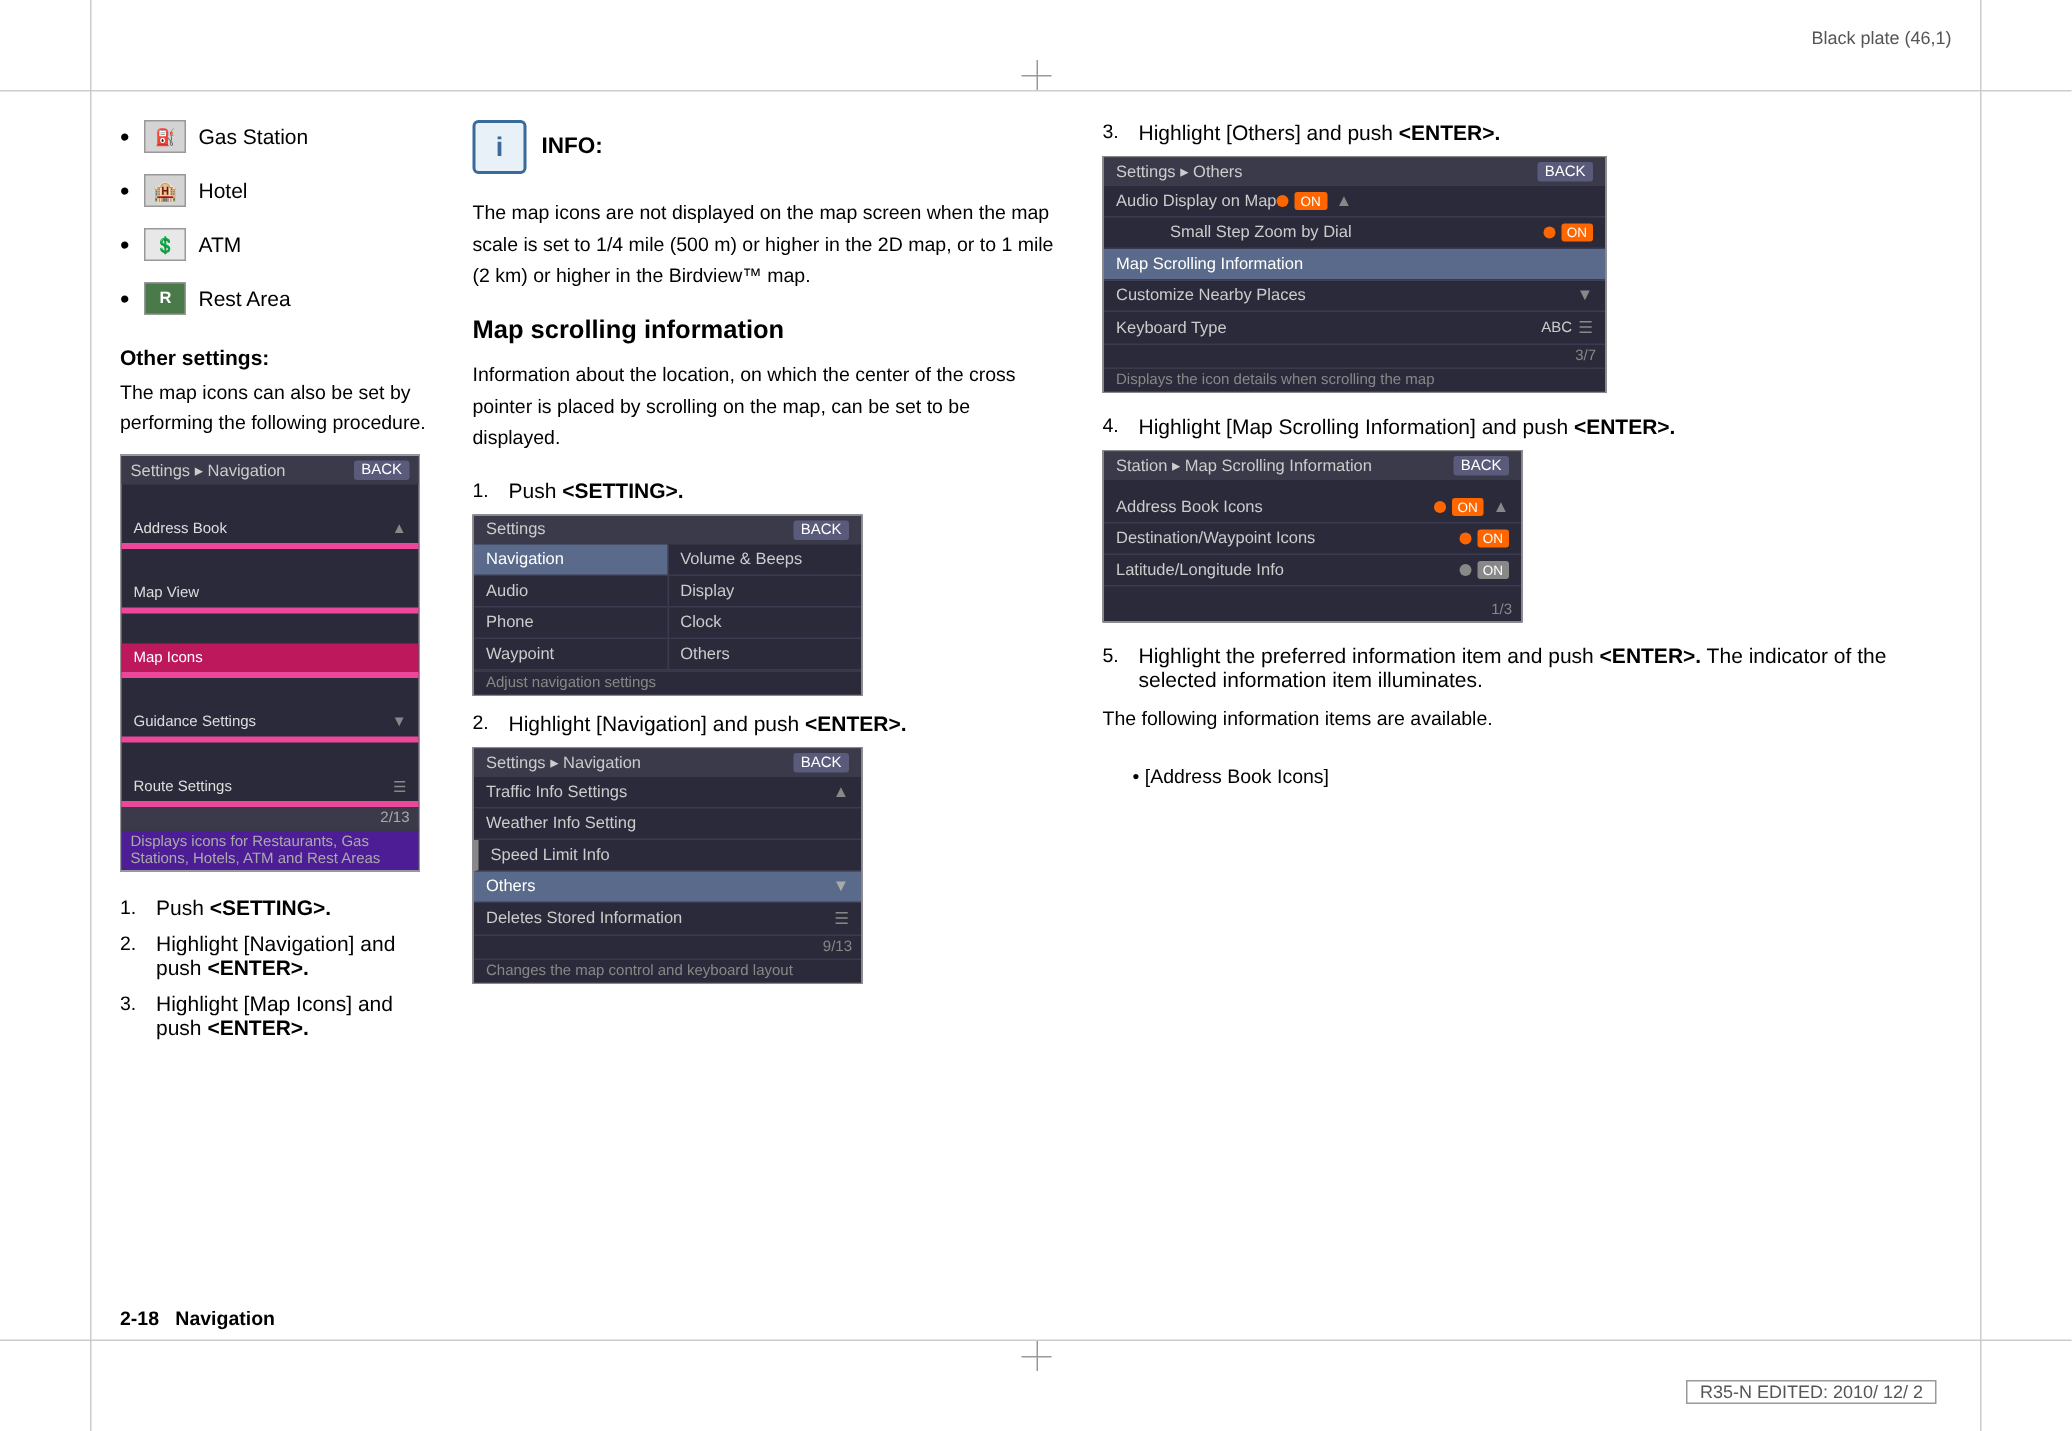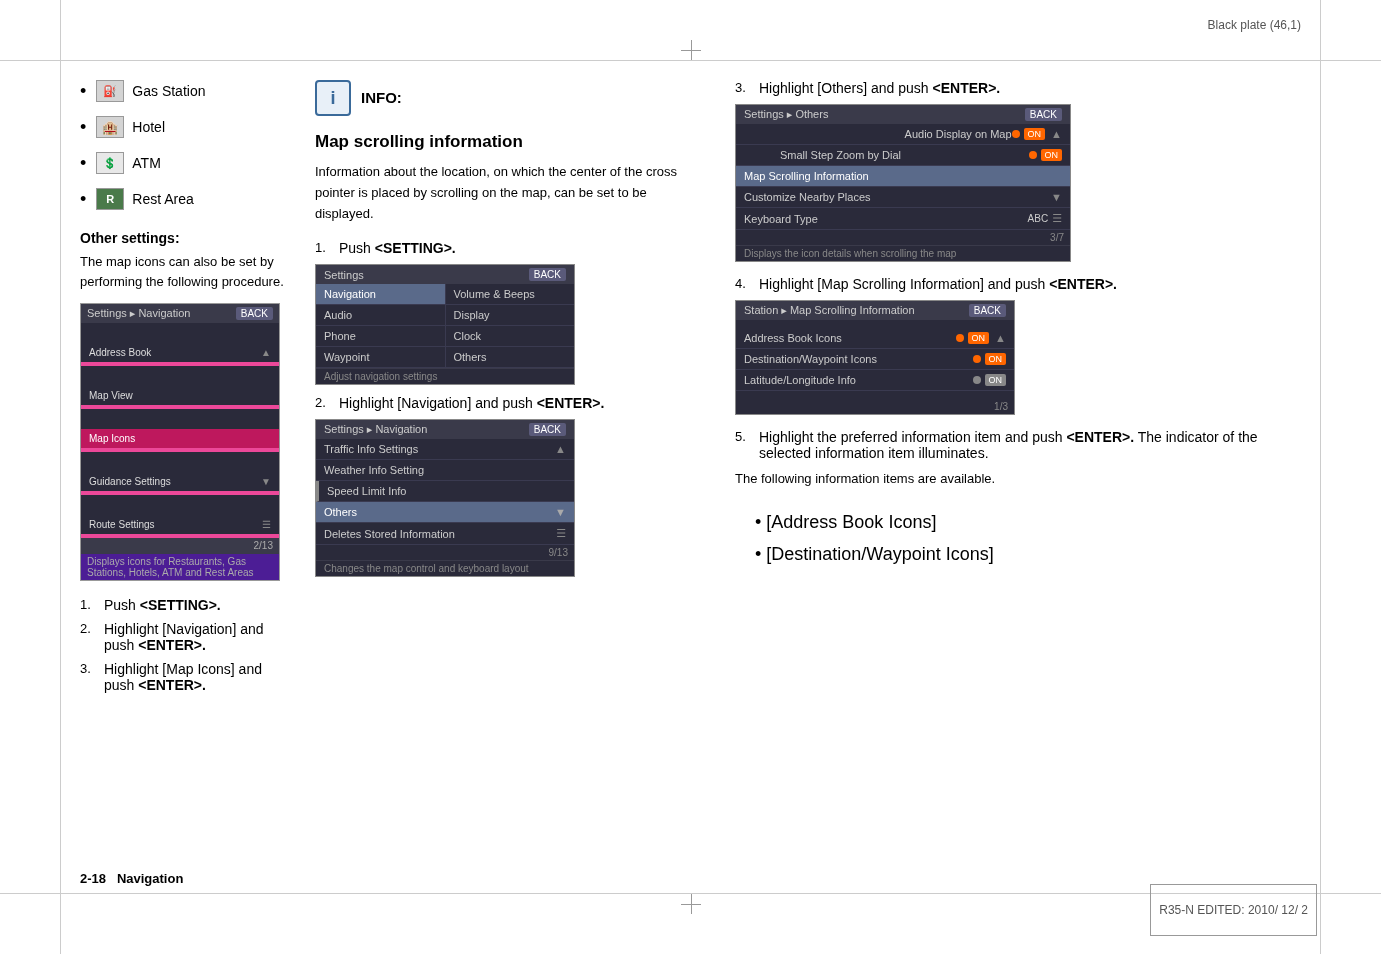--- a/index.html
+++ b/index.html
@@ -56,25 +56,25 @@
     .page-header {
       position: absolute;
       top: 18px; right: 80px;
       font-size: 12px;
       color: #555;
     }
 
     
     .page-footer {
       position: absolute;
-      bottom: 18px; right: 64px;
+      bottom: 18px; right: 90px;
       font-size: 12px;
       color: #555;
       border: 1px solid #999;
-      padding: 18px 8px;
+      padding: 0 8px;
     }
 
     
     .content-area {
       position: absolute;
       top: 80px; left: 80px; right: 80px; bottom: 80px;
       display: flex;
       flex-direction: row;
       gap: 0;
     }
@@ -291,21 +291,21 @@
     }
     .ss-hint {
       padding: 2px 6px;
       font-size: 10px;
       color: #888;
       background: #2a2a3a;
       text-align: right;
     }
     .bullet-item {
       margin-left: 20px;
-      font-size: 18px;
+      font-size: 13px;
       line-height: 1.8;
     }
     .bullet-item::before {
       content: '• ';
     }
 
     kbd {
       font-weight: bold;
       font-family: inherit;
     }
@@ -403,20 +403,21 @@
       <span>Highlight [Map Icons] and push <kbd>&lt;ENTER&gt;.</kbd></span>
     </div>
   </div>
 
   <div class="mid-col">
 
     <div class="info-box">
       <div class="info-icon">i</div>
       <span class="info-label">INFO:</span>
     </div>
+    <div class="info-text">The map icons are not displayed on the map screen when the map scale is set to 1/4 mile (500 m) or higher in the 2D map, or to 1 mile (2 km) or higher in the Birdview™ map.</div>
 
     <div class="section-heading">Map scrolling information</div>
     <div class="info-text">Information about the location, on which the center of the cross pointer is placed by scrolling on the map, can be set to be displayed.</div>
 
     <div class="step-row">
       <span class="step-num">1.</span>
       <span>Push <kbd>&lt;SETTING&gt;.</kbd></span>
     </div>
 
     <div class="settings-screenshot" style="width:260px;">
@@ -466,21 +467,21 @@
     <div class="step-row">
       <span class="step-num">3.</span>
       <span>Highlight [Others] and push <kbd>&lt;ENTER&gt;.</kbd></span>
     </div>
 
     <div class="settings-screenshot" style="width:336px; margin-bottom:14px;">
       <div class="ss-header">
         <span>Settings ▸ Others</span>
         <span class="back-btn">BACK</span>
       </div>
-      <div class="ss-item" style="justify-content:flex-end;">
+      <div class="ss-item" style="justify-content:flex-start;">
         <span>Audio Display on Map</span>
         <div class="ss-toggle">
           <span class="toggle-indicator"></span>
           <span class="toggle-on">ON</span>
           <span style="color:#888; margin-left:2px;">▲</span>
         </div>
       </div>
       <div class="ss-item" style="justify-content:space-between;padding-left:44px;">
         <span>Small Step Zoom by Dial</span>
         <div class="ss-toggle">
@@ -538,16 +539,15 @@
       <div class="ss-hint" style="text-align:right;">1/3</div>
     </div>
 
     <div class="step-row">
       <span class="step-num">5.</span>
       <span>Highlight the preferred information item and push <kbd>&lt;ENTER&gt;.</kbd> The indicator of the selected information item illuminates.</span>
     </div>
 
     <div class="info-text" style="margin-top:8px;">The following information items are available.</div>
     <div class="bullet-item">[Address Book Icons]</div>
-    <div class="bullet-item">[Destination/Waypoint Icons]</div>
   </div>
 
 </div>
 
 </body></html>

